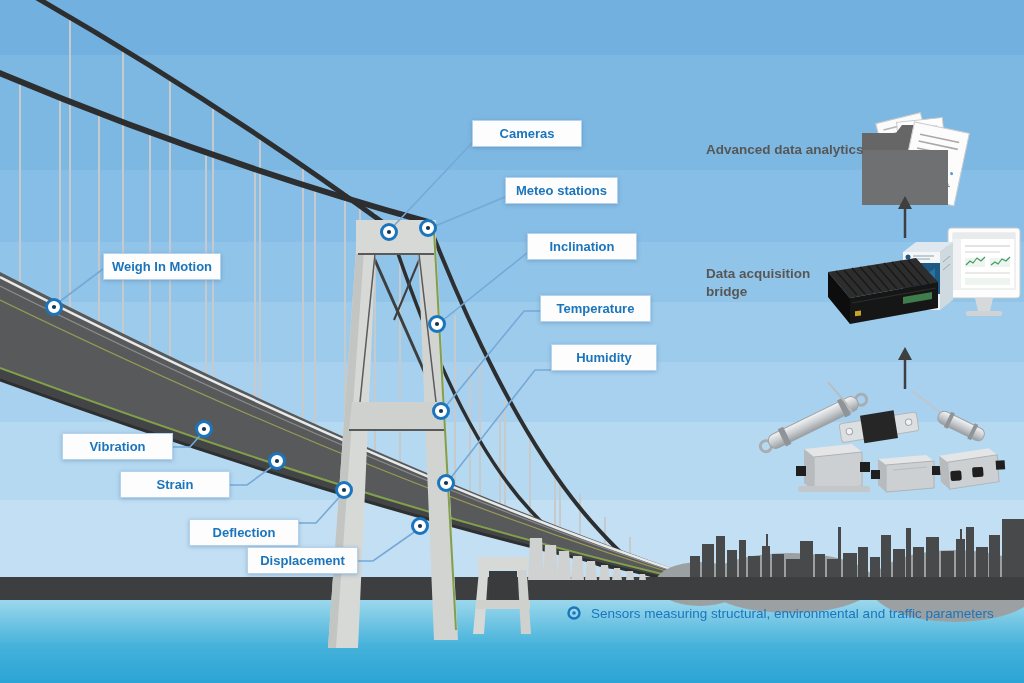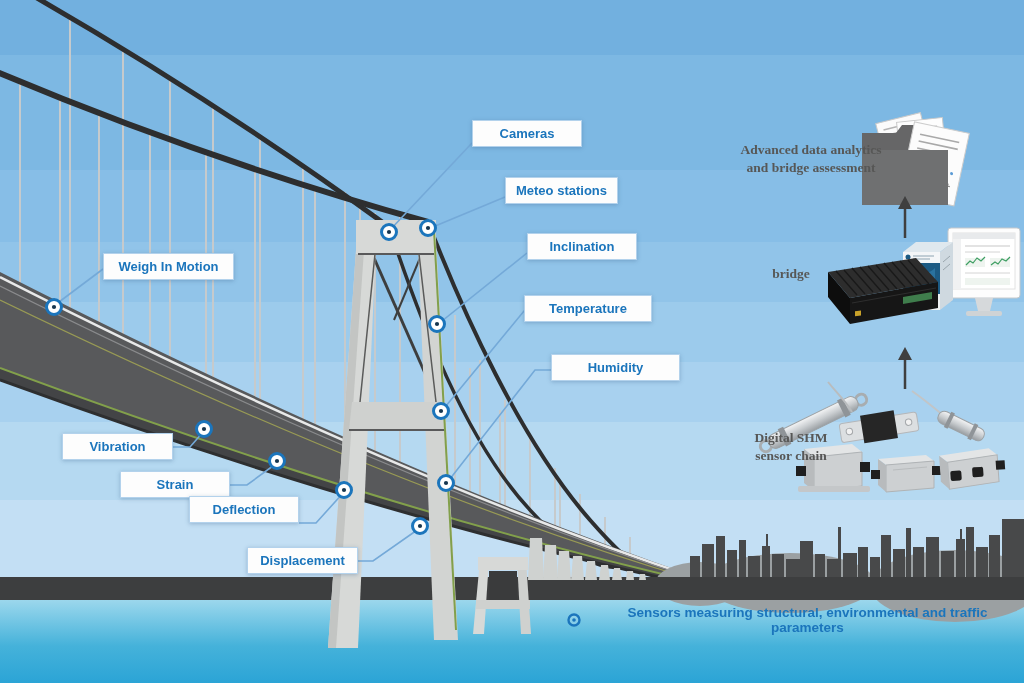--- a/index.html
+++ b/index.html
@@ -9,48 +9,47 @@
     background:linear-gradient(180deg,
       #72b0df 0px,#72b0df 55px,
       #7db8e3 55px,#7db8e3 170px,
       #87bee7 170px,#87bee7 242px,
       #91c4e9 242px,#91c4e9 302px,
       #9ccbec 302px,#9ccbec 362px,
       #a8d1ef 362px,#a8d1ef 422px,
       #b5d9f1 422px,#b5d9f1 500px,
       #c3dff4 500px,#c3dff4 578px,
       #cfe6f6 578px);
-    text-align:center;
   }
   #scene{position:absolute;left:0;top:0;}
   .lbl{
     position:absolute;height:27px;box-sizing:border-box;
     background:#fdfdfd;border:1px solid #b3d2ec;
     display:flex;align-items:center;justify-content:center;
     color:#1b75bc;font-weight:700;font-size:13px;
     box-shadow:0 1px 4px rgba(60,100,140,.35);
     z-index:5;
   }
   #lbl-cameras{left:472px;top:120px;width:110px}
   #lbl-meteo{left:505px;top:177px;width:113px}
   #lbl-inclination{left:527px;top:233px;width:110px}
-  #lbl-temperature{left:524px;top:295px;width:128px}
-  #lbl-humidity{left:551px;top:354px;width:129px}
-  #lbl-wim{left:103px;top:253px;width:131px}
+  #lbl-temperature{left:540px;top:295px;width:111px}
+  #lbl-humidity{left:551px;top:344px;width:106px}
+  #lbl-wim{left:103px;top:253px;width:118px}
   #lbl-vibration{left:62px;top:433px;width:111px}
   #lbl-strain{left:120px;top:471px;width:110px}
-  #lbl-deflection{left:189px;top:496px;width:110px}
+  #lbl-deflection{left:189px;top:519px;width:110px}
   #lbl-displacement{left:247px;top:547px;width:111px}
-  .cap{position:absolute;color:#575756;font-weight:700;font-size:13.5px;line-height:1.3;z-index:5;font-family:Liberation Serif, serif;}
+  .cap{position:absolute;color:#575756;font-weight:700;font-size:13.5px;line-height:1.3;z-index:5;}
   #cap-analytics{left:706px;top:141px;width:210px}
   #cap-daq{left:706px;top:265px;width:170px}
   #cap-chain{left:706px;top:429px;width:170px}
   #legend{
     position:absolute;left:566px;top:605px;display:flex;gap:9px;align-items:center;
-    color:#1b75bc;font-weight:700;font-size:13.5px;z-index:5;
+    color:#1b75bc;font-weight:400;font-size:13.5px;z-index:5;
   }
 </style>
 </head>
 <body>
 
 <div id="stage">
 
 <svg id="scene" width="1024" height="683" viewBox="0 0 1024 683">
   <defs>
     <linearGradient id="waterG" x1="0" y1="0" x2="0" y2="1">
@@ -391,28 +390,24 @@
 <div class="lbl" id="lbl-temperature">Temperature</div>
 <div class="lbl" id="lbl-humidity">Humidity</div>
 <div class="lbl" id="lbl-wim">Weigh In Motion</div>
 <div class="lbl" id="lbl-strain">Strain</div>
 <div class="lbl" id="lbl-vibration">Vibration</div>
 <div class="lbl" id="lbl-deflection">Deflection</div>
 <div class="lbl" id="lbl-displacement">Displacement</div>
 
 <div class="cap" id="cap-analytics">
   <div>Advanced data analytics</div>
-  <div>and bridge assessment</div>
 </div>
 <div class="cap" id="cap-daq">
+  <div>Data acquisition</div>
   <div>bridge</div>
-</div>
-<div class="cap" id="cap-chain">
-  <div>Digital SHM</div>
-  <div>sensor chain</div>
 </div>
 
 <div id="legend">
   <svg width="16" height="16">
     <circle cx="8" cy="8" r="5.5" fill="#ffffff" fill-opacity="0.15" stroke="#1b75bc" stroke-width="2.4"></circle>
     <circle cx="8" cy="8" r="1.8" fill="#1b75bc"></circle>
   </svg>
   <span>Sensors measuring structural, environmental and traffic parameters</span>
 </div>
 

